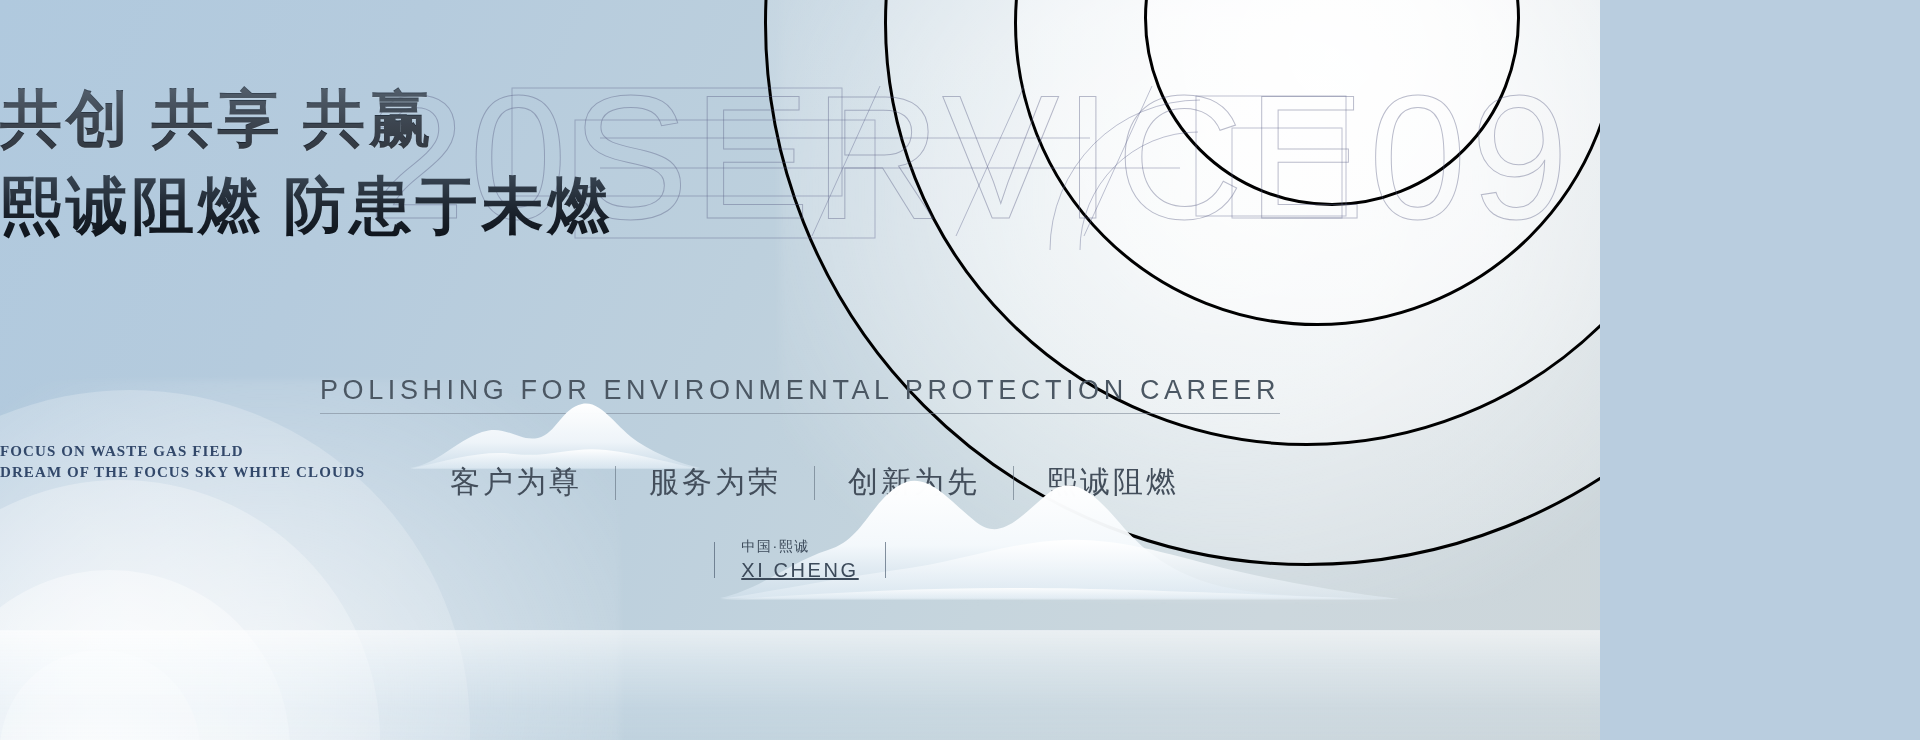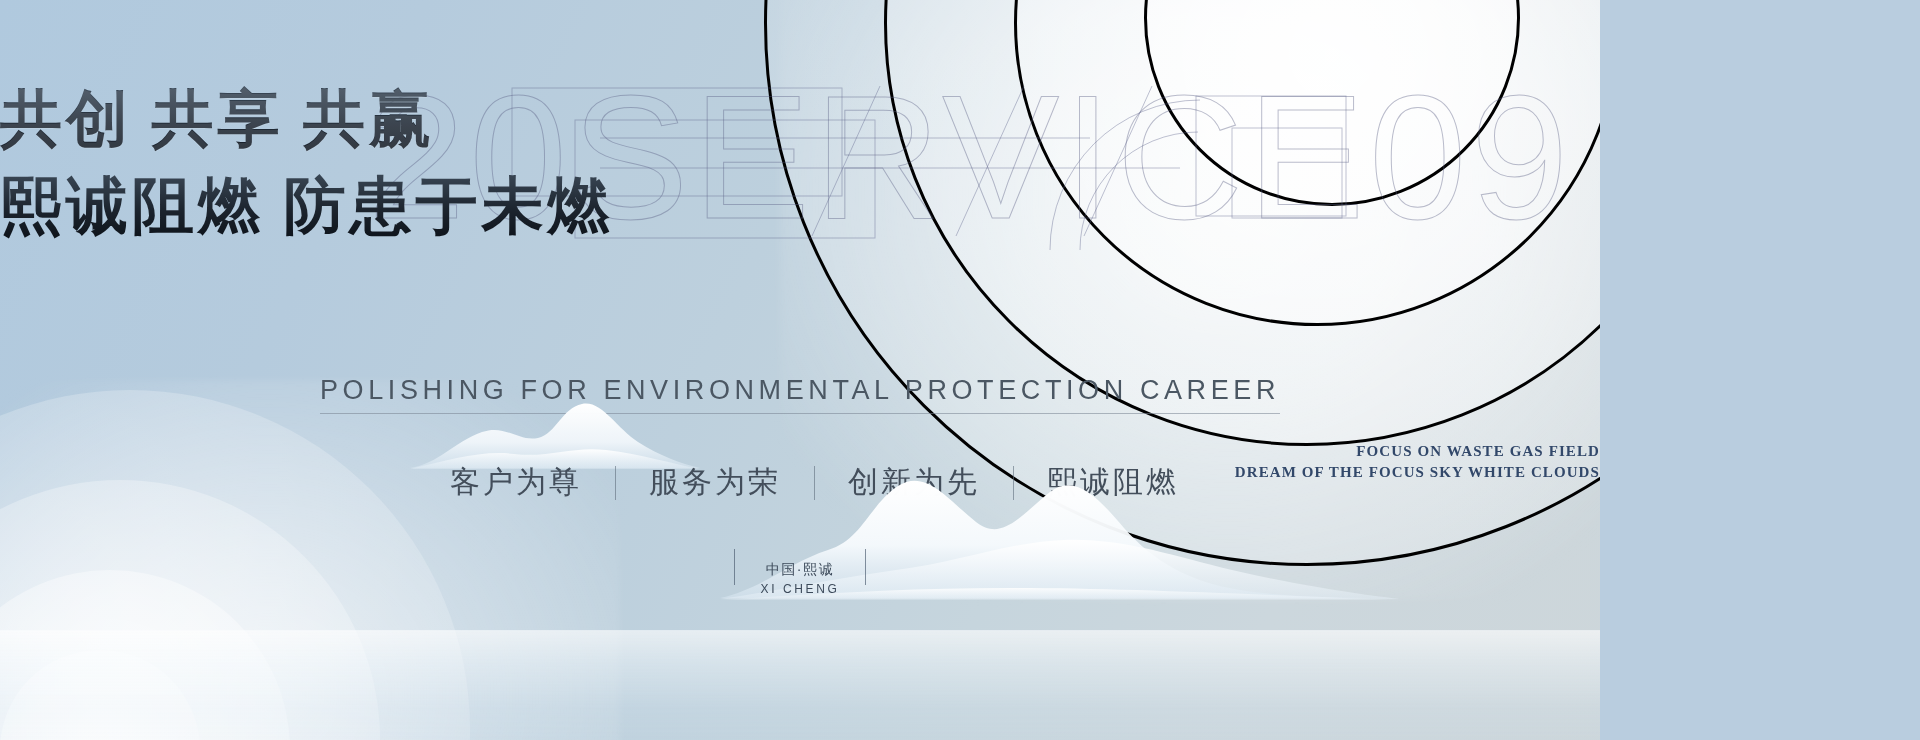--- a/index.html
+++ b/index.html
@@ -195,21 +195,21 @@
     width: 1px;
     height: 34px;
     background: rgba(95, 110, 125, 0.6);
   }
 
   
   .subcaption {
     position: absolute;
     left: 0; right: 0;
     top: 443px;
-    text-align: right;
+    text-align: left;
     font-family: "Liberation Serif", "DejaVu Serif", serif;
     color: #32486a;
   }
   .subcaption .sc1 { display:block; font-size: 15px; letter-spacing: 1.1px; font-weight: 700; }
   .subcaption .sc2 { display:block; font-size: 15px; letter-spacing: 1.1px; font-weight: 700; margin-top: 4px; }
 
   
   .signature {
     position: absolute;
     left: 0; right: 0;
@@ -217,23 +217,23 @@
     display: flex;
     justify-content: center;
     align-items: center;
     gap: 26px;
   }
   .signature .sig-bar {
     width: 1px;
     height: 36px;
     background: rgba(70, 88, 108, 0.65);
   }
-  .signature .sig-block { text-align: center; color: #3c4a5a; margin-top: 23px; }
+  .signature .sig-block { color: #3c4a5a; }
   .signature .sig-cn { display: block; font-size: 14px; letter-spacing: 1.6px; }
-  .signature .sig-en { display: block; font-size: 12px; letter-spacing: 2.6px; margin-top: 3px; }
+  .signature .sig-en { display: block; font-size: 20px; letter-spacing: 2.6px; margin-top: 3px; text-decoration: underline; }
 </style>
 </head>
 <body>
 
 <div id="banner">
 
   <div class="bg-layer">
     <div class="glow-tr"></div>
     <div class="glow-bl"></div>
 

